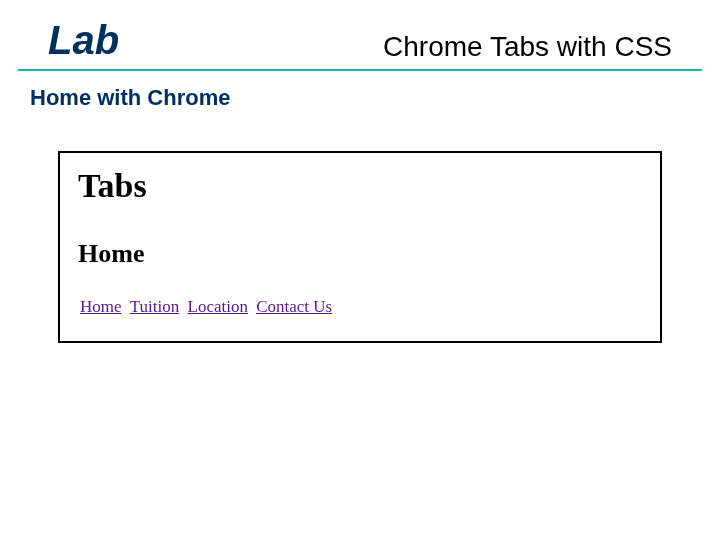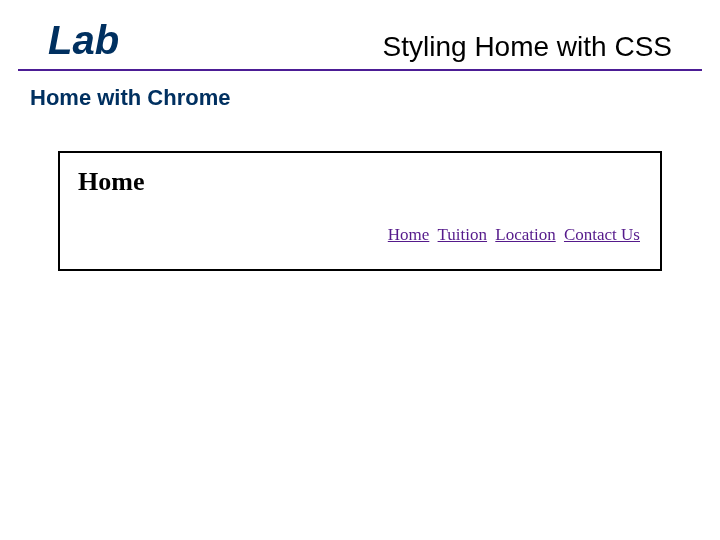--- a/index.html
+++ b/index.html
@@ -8,21 +8,21 @@
     height: 540px;
     background: #fff;
     font-family: Arial, Helvetica, sans-serif;
     position: relative;
   }
   .header {
     display: flex;
     justify-content: space-between;
     align-items: flex-end;
     padding: 18px 30px 6px 30px;
-    border-bottom: 2px solid #4c1d95;
+    border-bottom: 2px solid #14b8a6;
     margin: 0 18px;
   }
   .lab {
     font-family: Arial, Helvetica, sans-serif;
     font-style: italic;
     font-weight: bold;
     font-size: 40px;
     color: #003060;
     letter-spacing: 0px;
   }
@@ -52,41 +52,42 @@
     margin-bottom: 34px;
   }
   .ss-h2 {
     font-family: "Times New Roman", Times, serif;
     font-weight: bold;
     font-size: 26px;
     color: #000;
     margin-bottom: 28px;
   }
   .ss-links {
-    text-align: right;
+    text-align: left;
     font-family: "Times New Roman", Times, serif;
     font-size: 17px;
   }
   .ss-links span {
     color: #551a8b;
     text-decoration: underline;
     margin: 0 2px;
   }
 </style>
 </head>
 <body>
 
 <div class="header">
   <div class="lab">Lab</div>
-  <div class="title-right">Styling Home with CSS</div>
+  <div class="title-right">Chrome Tabs with CSS</div>
 </div>
 
 <div class="subtitle">Home with Chrome</div>
 
 <div class="screenshot">
+  <div class="ss-h1">Tabs</div>
   <div class="ss-h2">Home</div>
   <div class="ss-links">
     <span>Home</span>
     <span>Tuition</span>
     <span>Location</span>
     <span>Contact Us</span>
   </div>
 </div>
 
 </body></html>

